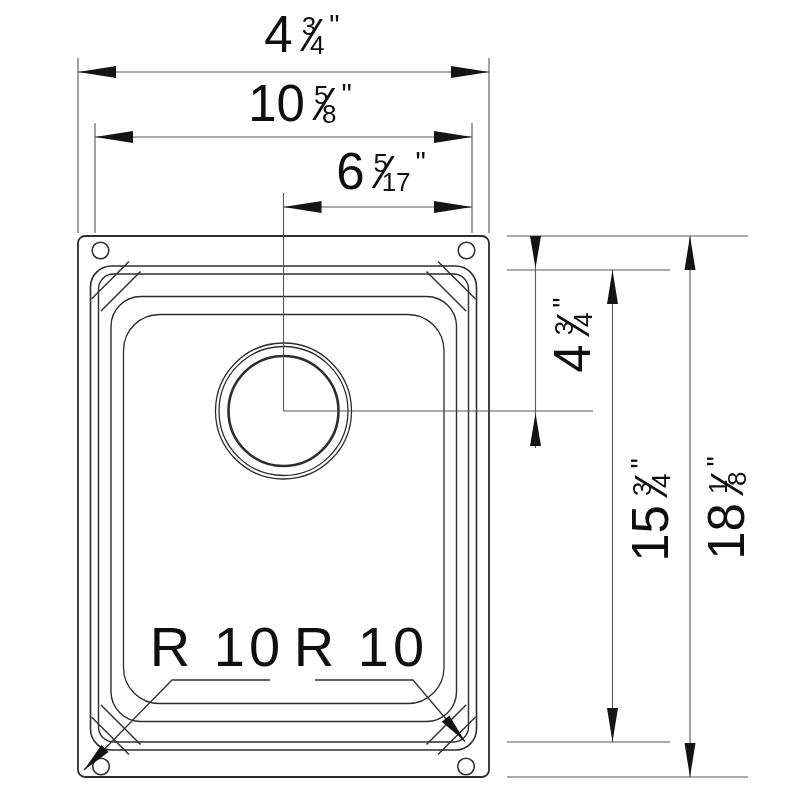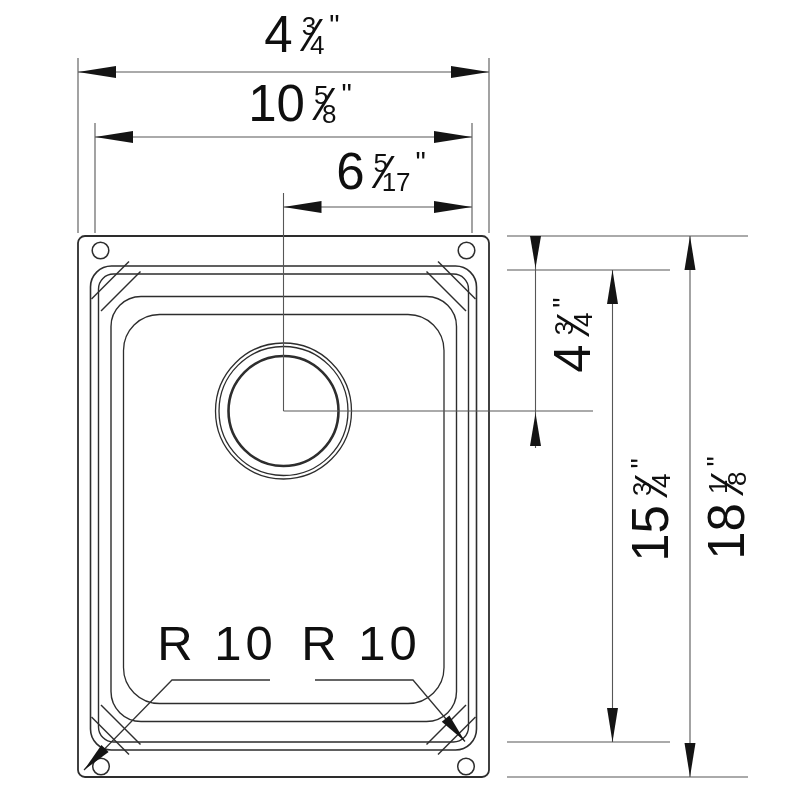--- a/index.html
+++ b/index.html
@@ -17,21 +17,21 @@
     position:absolute;font-size:51px;line-height:1;white-space:nowrap;
     letter-spacing:0px;color:#0f0f0f;transform:translateX(-50%);
   }
   .dim-label.rot{transform:translate(-50%,-50%) rotate(-90deg);}
   .frac{margin-left:9px;}
   .frac sup{font-size:26px;vertical-align:17px;line-height:0;}
   .frac sub{font-size:26px;vertical-align:-2px;line-height:0;}
   .fsl{font-size:46px;vertical-align:1px;margin-left:-7px;margin-right:-7px;}
   .unit{font-size:29px;display:inline-block;transform:translateY(-17px);margin-left:5px;letter-spacing:-2px;}
   .radius-label{
-    position:absolute;font-size:49px;line-height:1;white-space:nowrap;
+    position:absolute;font-size:56px;line-height:1;white-space:nowrap;
     letter-spacing:4px;transform:translateX(-50%);color:#0f0f0f;
   }
 </style>
 </head>
 <body>
 
 <div id="canvas">
 
   <svg id="drawing-svg" width="800" height="800" viewBox="0 0 800 800">
 

